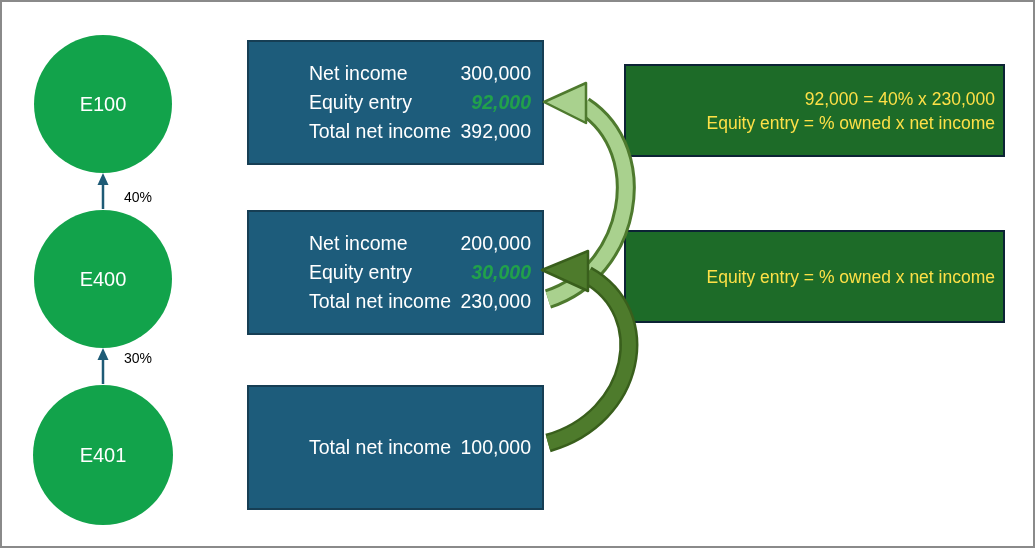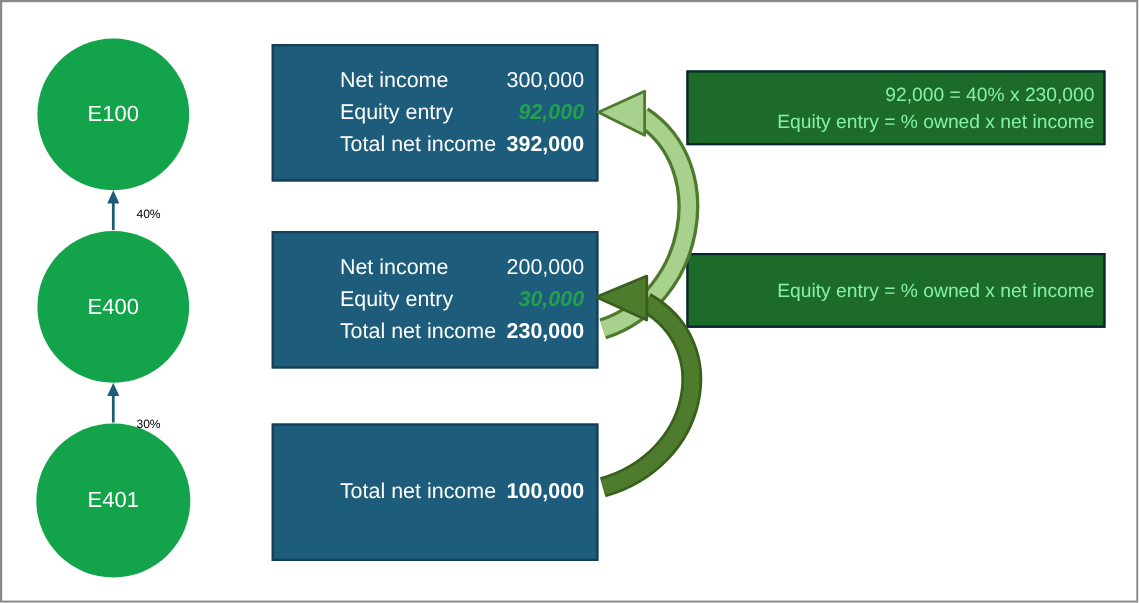--- a/index.html
+++ b/index.html
@@ -29,25 +29,25 @@
     font-size: 20px;
   }
   .circle-e100 { left: 32px; top: 33px; }
   .circle-e400 { left: 32px; top: 208px; }
   .circle-e401 { left: 31px; top: 383px; width: 140px; height: 140px; }
 
   
   .pct-label {
     position: absolute;
     color: #000000;
-    font-size: 11px;
+    font-size: 14px;
     left: 122px;
   }
   .pct-40 { top: 187px; }
-  .pct-30 { top: 378px; text-align: center; }
+  .pct-30 { top: 348px; text-align: center; }
 
   
   .income-box {
     position: absolute;
     left: 245px;
     width: 297px;
     height: 125px;
     background: var(--box_blue);
     border: 2px solid var(--box_blue_border);
     display: flex;
@@ -62,36 +62,36 @@
   .box-e401 { top: 383px; }
   .income-row {
     display: flex;
     justify-content: space-between;
     align-items: baseline;
     line-height: 29px;
     white-space: nowrap;
     margin-left: 40px;
   }
   .val-green { color: var(--equity_green); font-weight: bold; font-style: italic; }
-  .val-bold { font-weight: bold; }
+  .val-bold { font-weight: normal; }
 
   
   .callout-box {
     position: absolute;
     left: 622px;
     width: 381px;
-    height: 68px;
+    height: 93px;
     background: var(--green_box);
     border: 2px solid var(--green_box_border);
     display: flex;
     flex-direction: column;
     justify-content: center;
     align-items: flex-end;
     padding-right: 8px;
-    color: #86efac;
+    color: #fde047;
     font-size: 17.5px;
     line-height: 24px;
     white-space: nowrap;
   }
   .callout-1 { top: 62px; }
   .callout-2 { top: 228px; }
 
   
   .arrow-layer {
     position: absolute;

